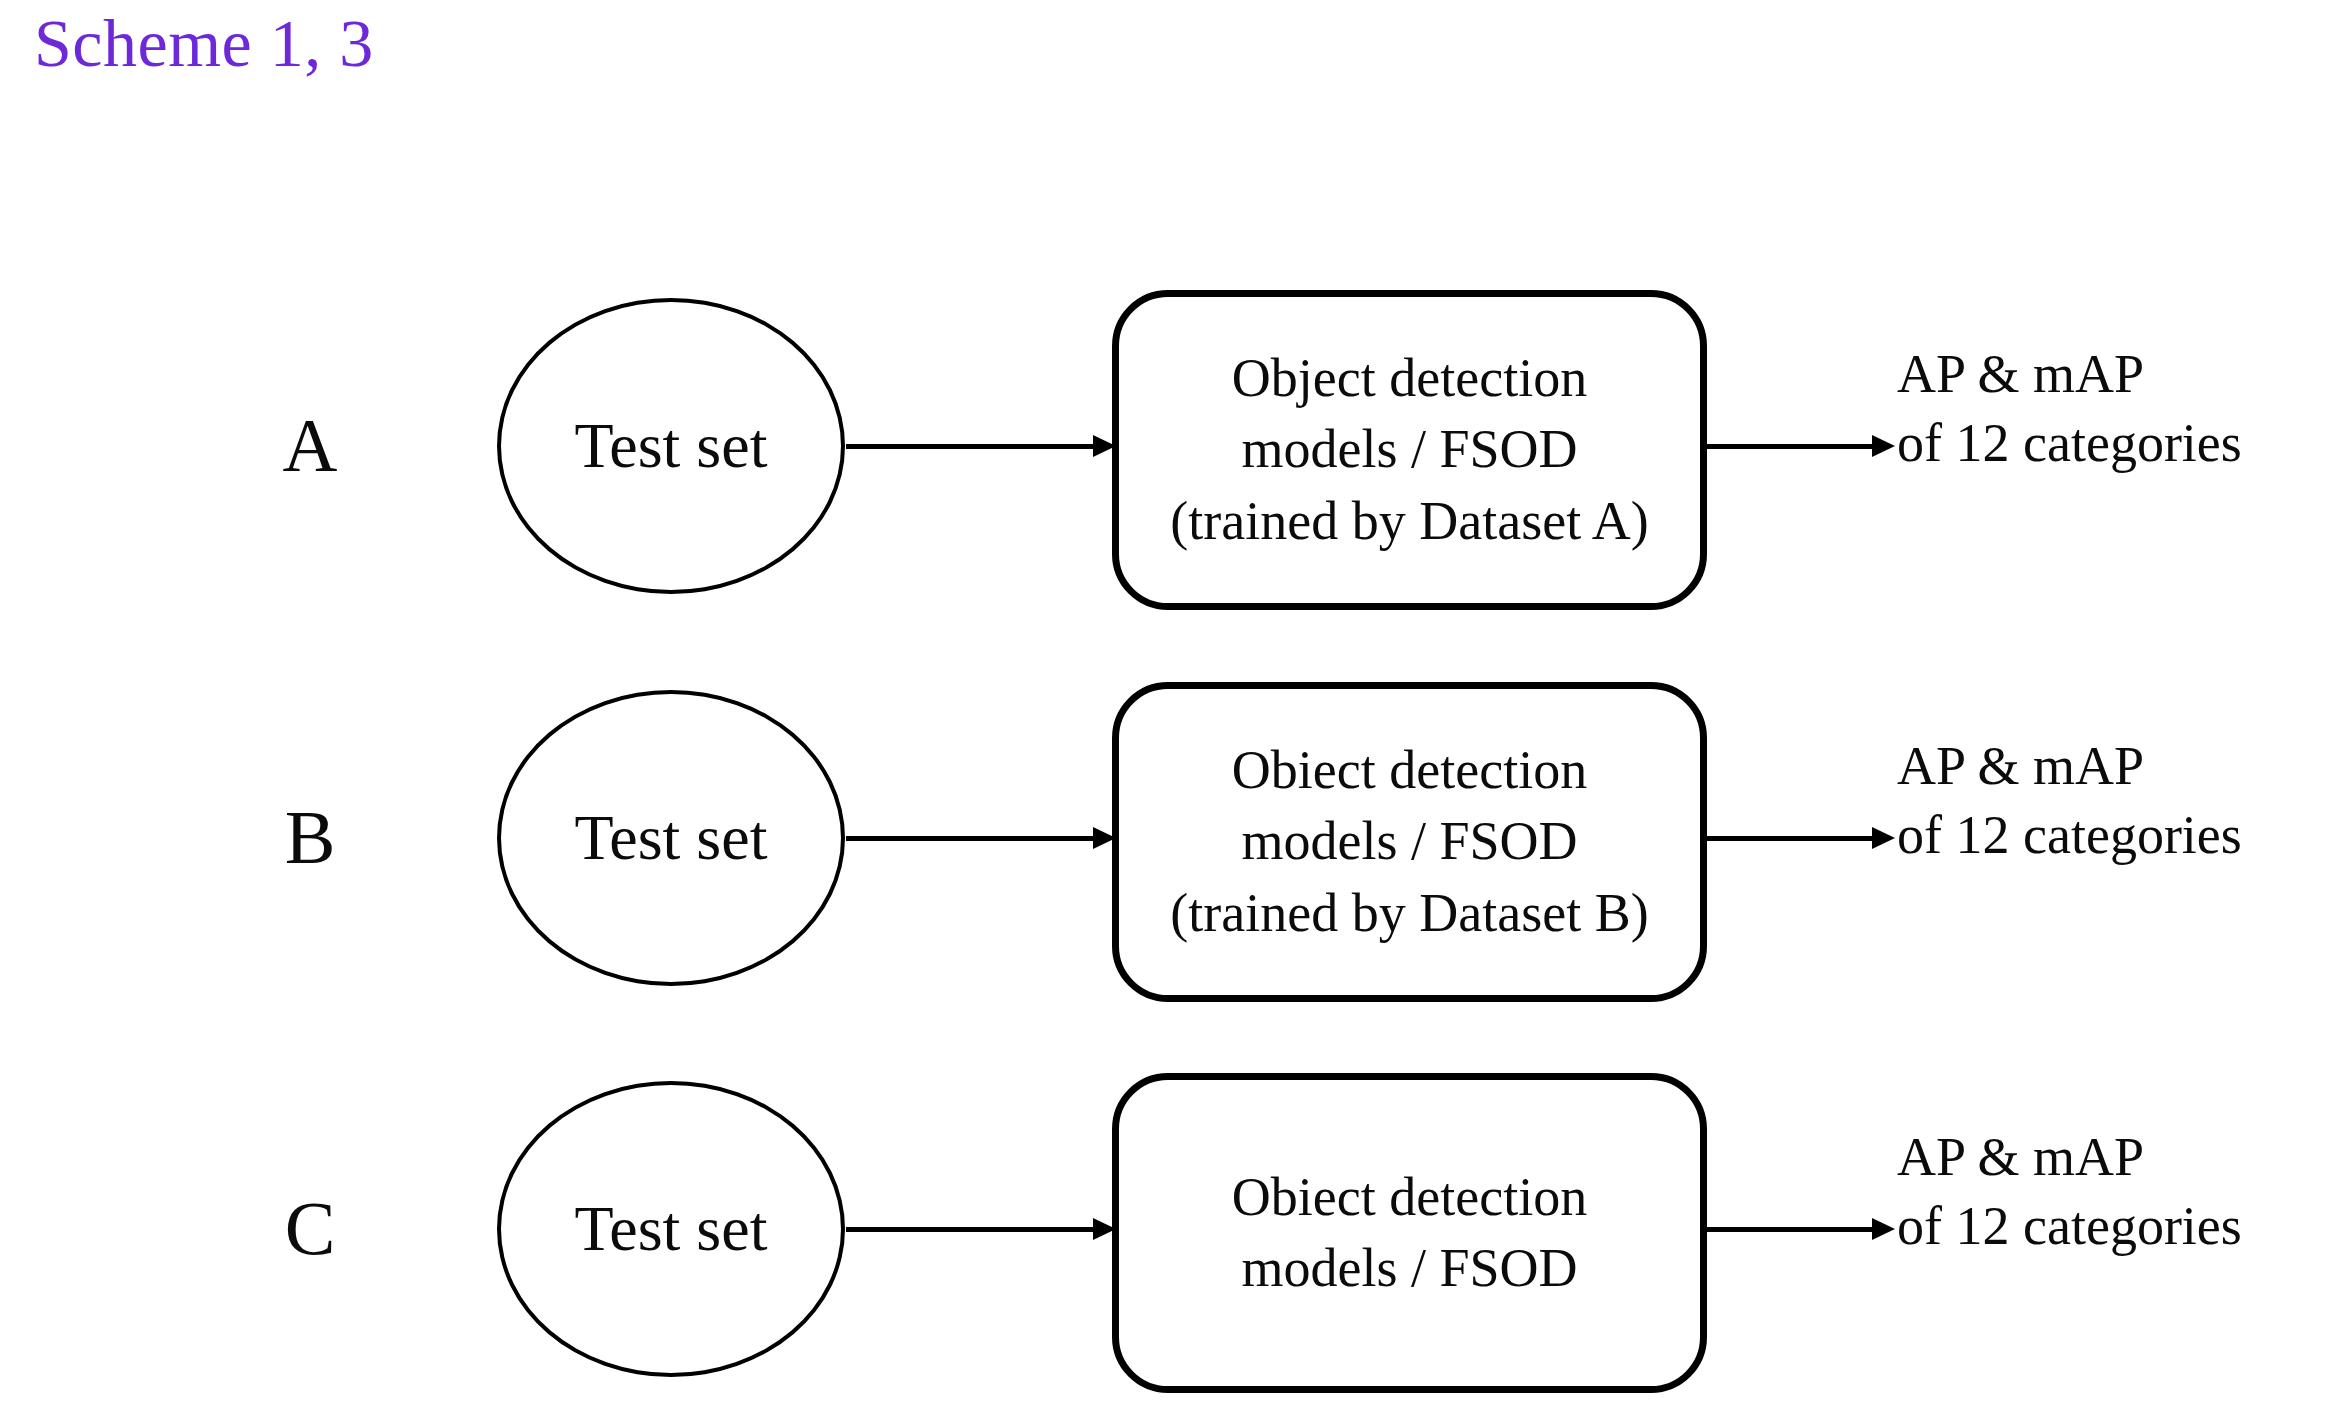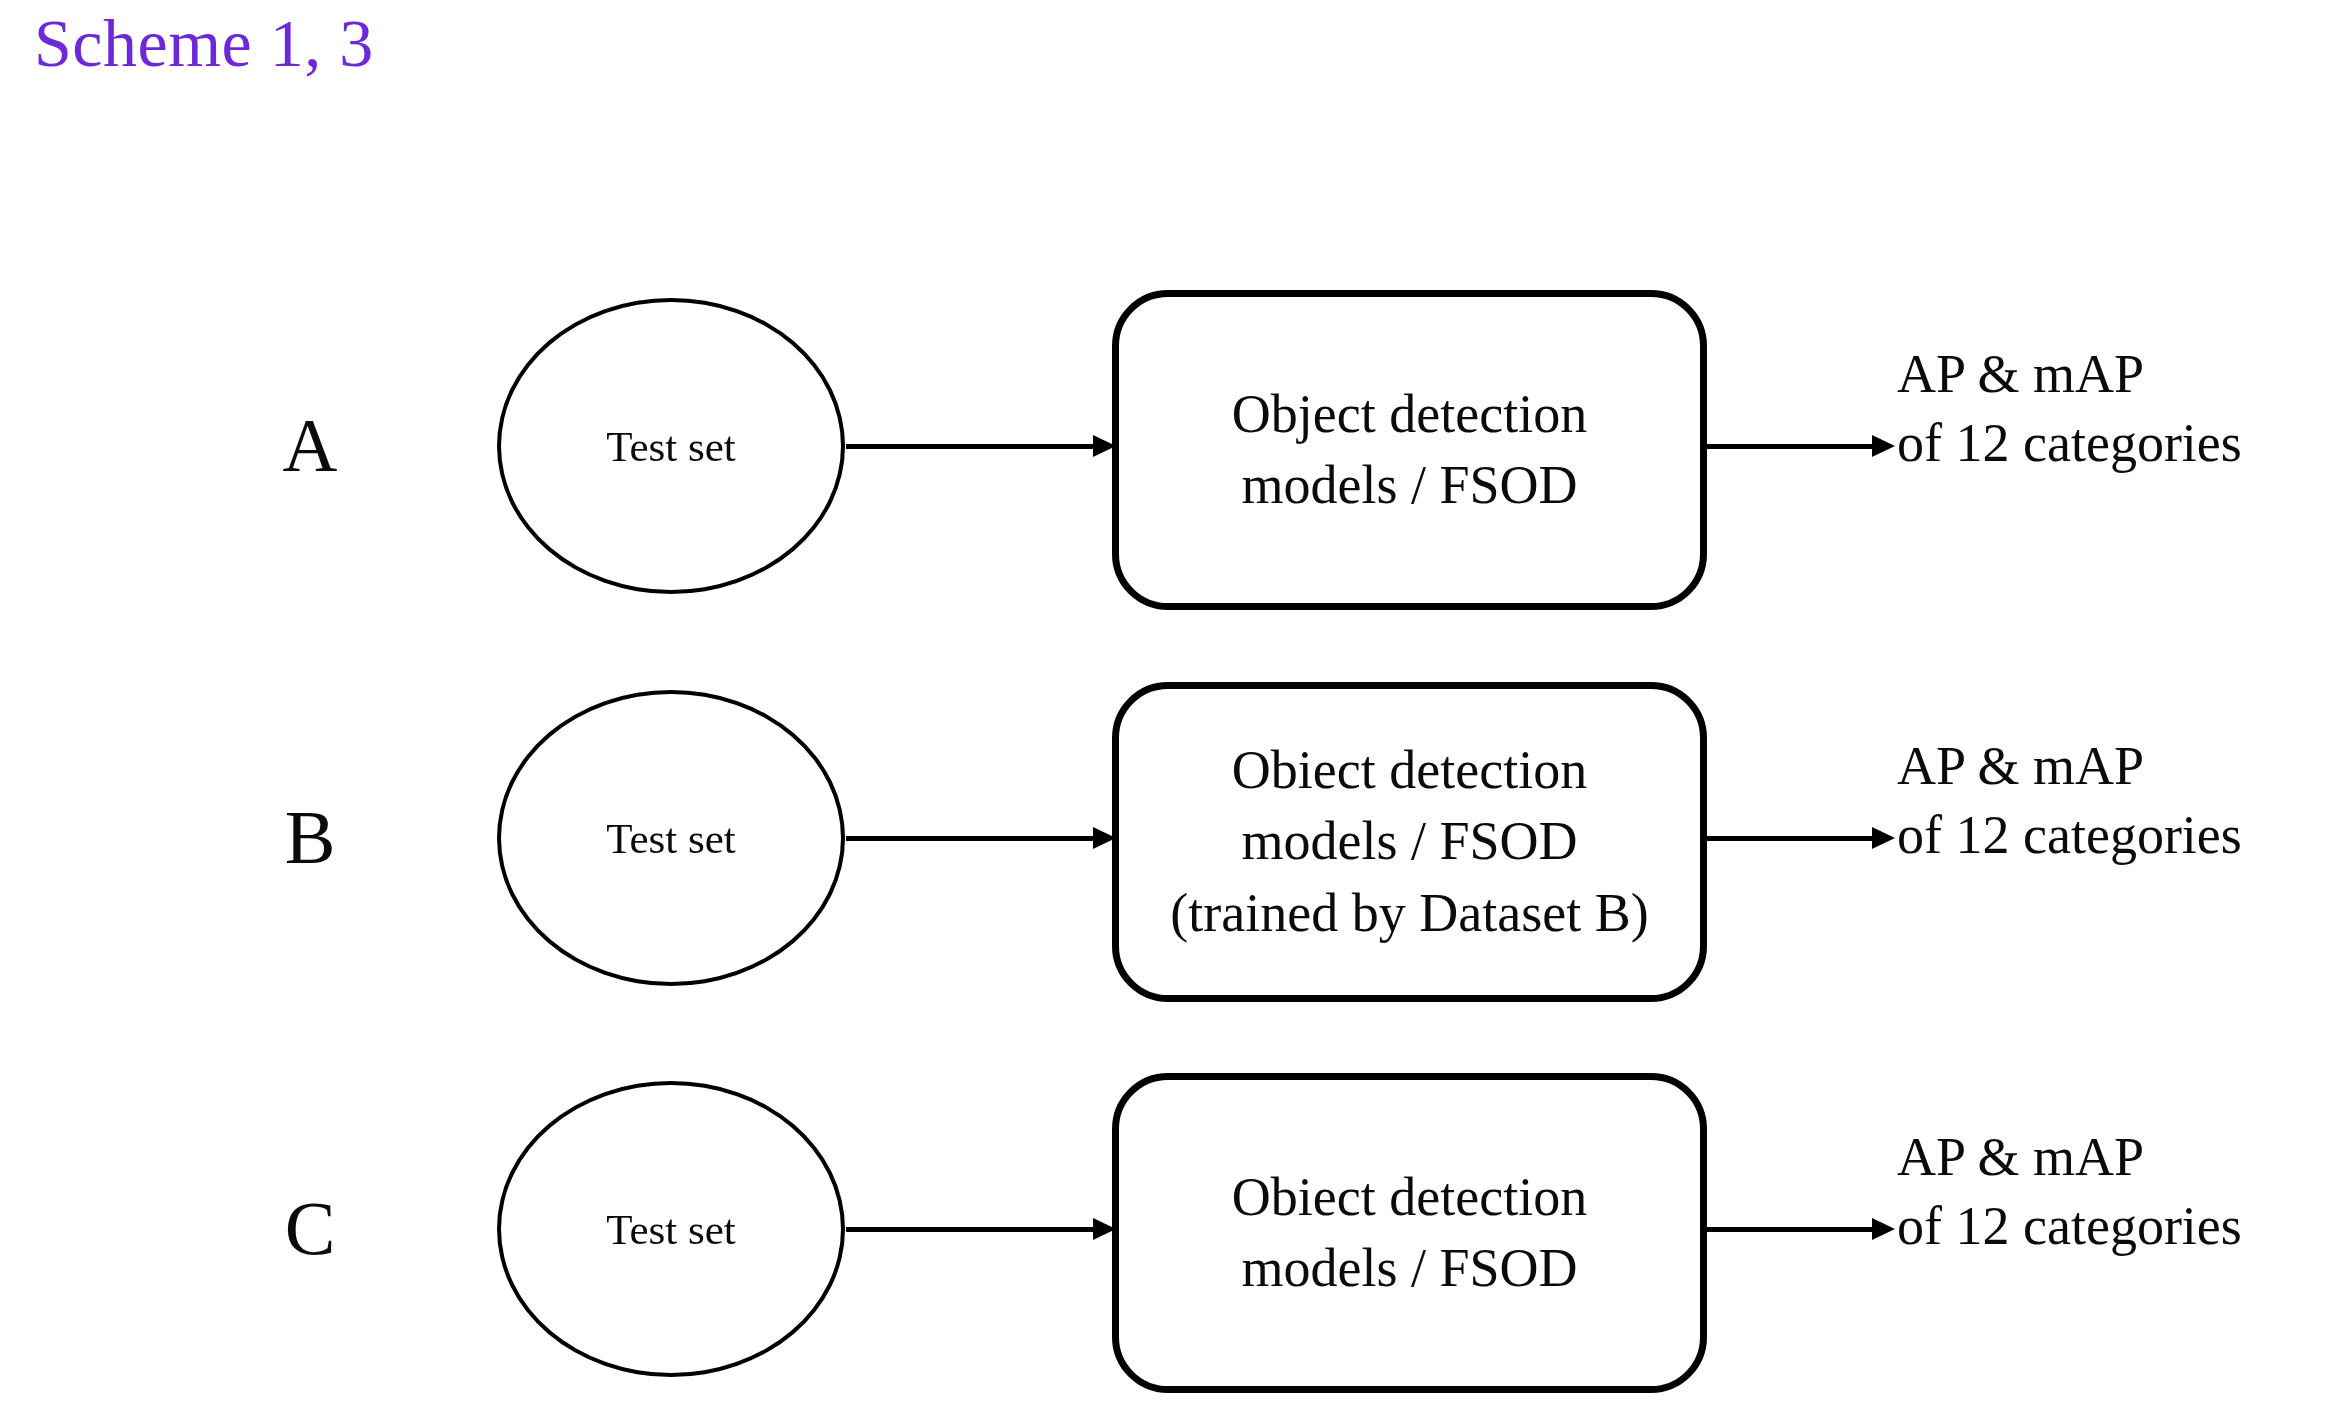--- a/index.html
+++ b/index.html
@@ -78,21 +78,21 @@
     border-radius: 50%;
     background: #ffffff;
     box-sizing: border-box;
   }
   .ellipse-node .ellipse-label {
     position: absolute;
     inset: 0;
     display: flex;
     align-items: center;
     justify-content: center;
-    font-size: 43px;
+    font-size: 64px;
     line-height: 1;
     color: #0b0b0b;
     white-space: nowrap;
   }
 
   
   .arrow {
     position: absolute;
     height: 30px;
     top: 151px;
@@ -174,20 +174,21 @@
     </div>
 
     <div class="arrow arrow-in">
       <div class="shaft"></div>
       <div class="head"></div>
     </div>
 
     <div class="process-box">
       <div class="box-line">Object detection</div>
       <div class="box-line">models / FSOD</div>
+      <div class="box-line">(trained by Dataset A)</div>
     </div>
 
     <div class="arrow arrow-out">
       <div class="shaft"></div>
       <div class="head"></div>
     </div>
 
     <div class="output-label">
       <div class="out-line">AP &amp; mAP</div>
       <div class="out-line">of 12 categories</div>

